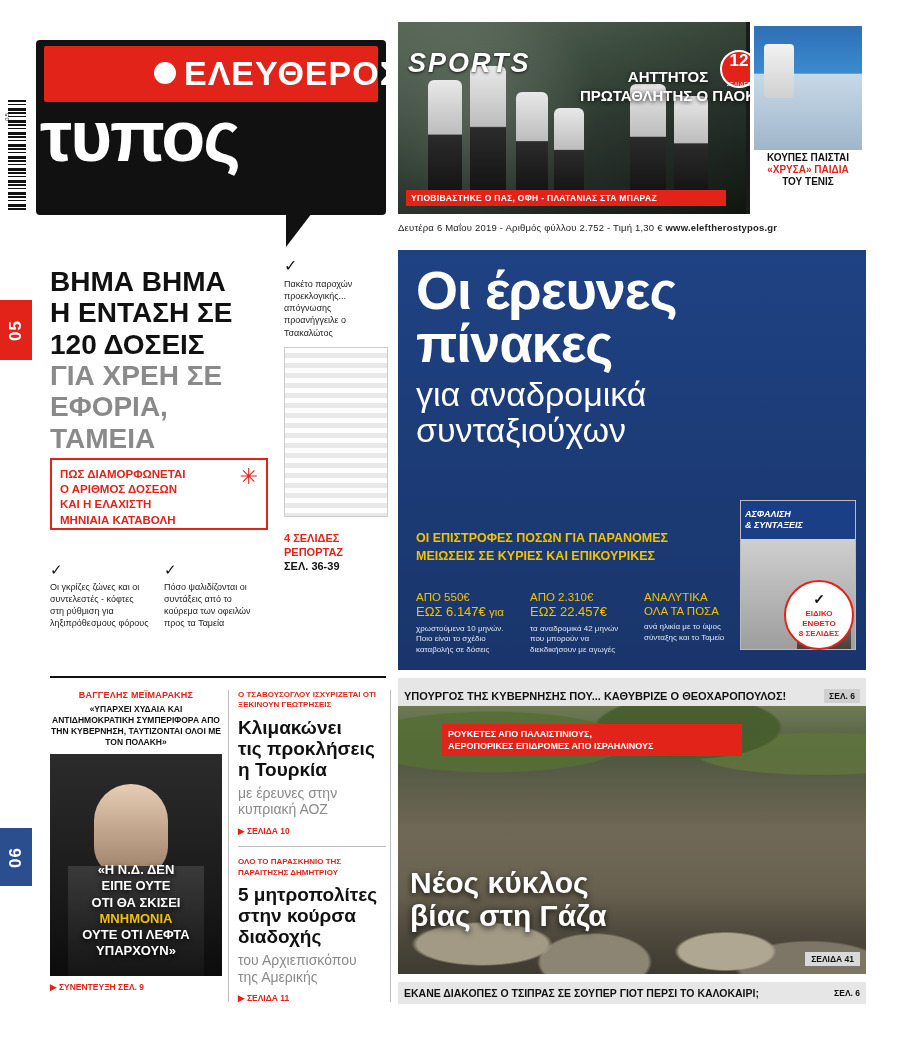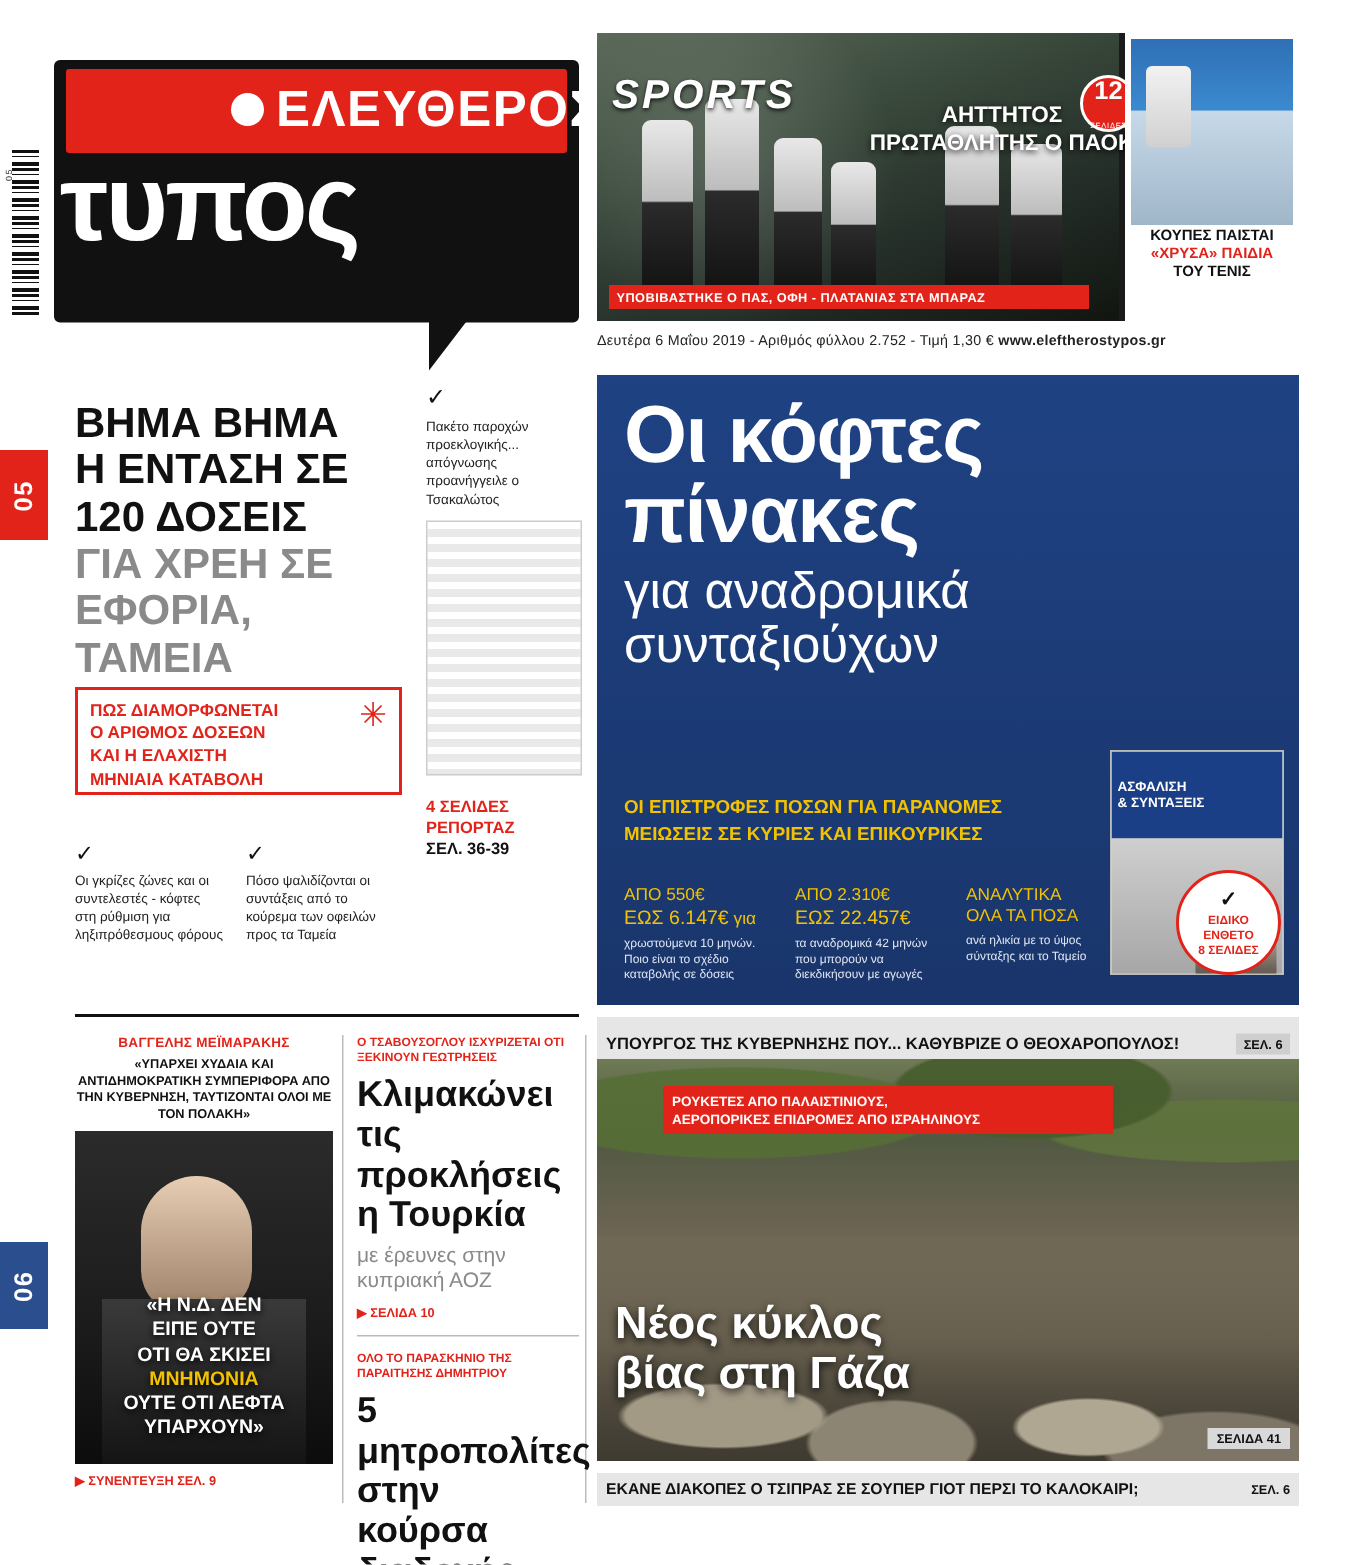--- a/index.html
+++ b/index.html
@@ -203,21 +203,21 @@
   }
   .bcol { width:102px; }
   .bcol .amt { font-size:11.5px; font-weight:normal; color:#f2c200; line-height:1.25;}
   .bcol .amt .big { font-size:13px; }
   .bcol .txt { margin-top:3px; font-size:8px; line-height:1.35; color:#dfe6f2;}
   .insert {
     position:absolute; right:10px; top:250px; width:116px; height:150px;
     background:#e8e8e8; border:1px solid #bbb; overflow:hidden;
   }
   .insert-hd {
-    background:#1a3f86; color:#fff; font-size:9px; font-weight:bold; padding:18px 4px; line-height:1.2;
+    background:#1a3f86; color:#fff; font-size:9px; font-weight:bold; padding:8px 4px; line-height:1.2;font-style:italic;
   }
   .insert-body {
     position:relative; height:118px;
     background:linear-gradient(180deg,#cfcfcf,#9a9a9a);
   }
   .insert-body:after{
     content:""; position:absolute; right:4px; bottom:0; width:54px; height:70px;
     background:linear-gradient(180deg,#e7ddd0 0%, #6d6259 55%, #3a3632 100%);
     border-radius:20px 20px 0 0;
   }
@@ -312,21 +312,21 @@
     text-shadow:0 2px 5px rgba(0,0,0,.95);
   }
   .meim-cap .y { color:#f2c200; }
   .meim-foot {
     margin-top:6px; font-size:8.5px; font-weight:bold; color:#e2231a;
   }
 
   
   .bm { position:absolute; left:238px; top:690px; width:148px; }
   .bm .kicker { font-size:8px; font-weight:bold; color:#e2231a; line-height:1.3; }
-  .bm h3 { margin:6px 0 0; font-size:24px; line-height:1.12; font-weight:bold; color:#111;}
+  .bm h3 { margin:6px 0 0; font-size:19px; line-height:1.12; font-weight:bold; color:#111;}
   .bm .deck { margin-top:4px; font-size:14px; line-height:1.2; color:#8a8a8a; }
   .bm .pg { margin-top:8px; font-size:8.5px; font-weight:bold; color:#e2231a;}
   .bm-div { margin:10px 0 0; border-top:1px solid #bbb; }
   .vline { position:absolute; left:228px; top:690px; width:1px; height:312px; background:#bbb;}
   .vline2 { position:absolute; left:390px; top:690px; width:1px; height:312px; background:#bbb;}
   .hline { position:absolute; left:50px; top:676px; width:336px; height:2px; background:#111;}
 </style>
 </head>
 <body>
 
@@ -423,21 +423,21 @@
     <div class="mini-table"></div>
     <div class="mid-report">
       <span>4 ΣΕΛΙΔΕΣ</span><br>
       <span>ΡΕΠΟΡΤΑΖ</span><br>
       <span class="pg">ΣΕΛ. 36-39</span>
     </div>
   </div>
 
   <div class="blue-block">
     <h1>
-      <span>Οι κόφτες</span><br>
+      <span>Οι έρευνες</span><br>
       <span>πίνακες</span>
     </h1>
     <h2>
       <span>για αναδρομικά</span><br>
       <span>συνταξιούχων</span>
     </h2>
     <div class="blue-sub">
       <span>ΟΙ ΕΠΙΣΤΡΟΦΕΣ ΠΟΣΩΝ ΓΙΑ ΠΑΡΑΝΟΜΕΣ</span><br>
       <span>ΜΕΙΩΣΕΙΣ ΣΕ ΚΥΡΙΕΣ ΚΑΙ ΕΠΙΚΟΥΡΙΚΕΣ</span>
     </div>

